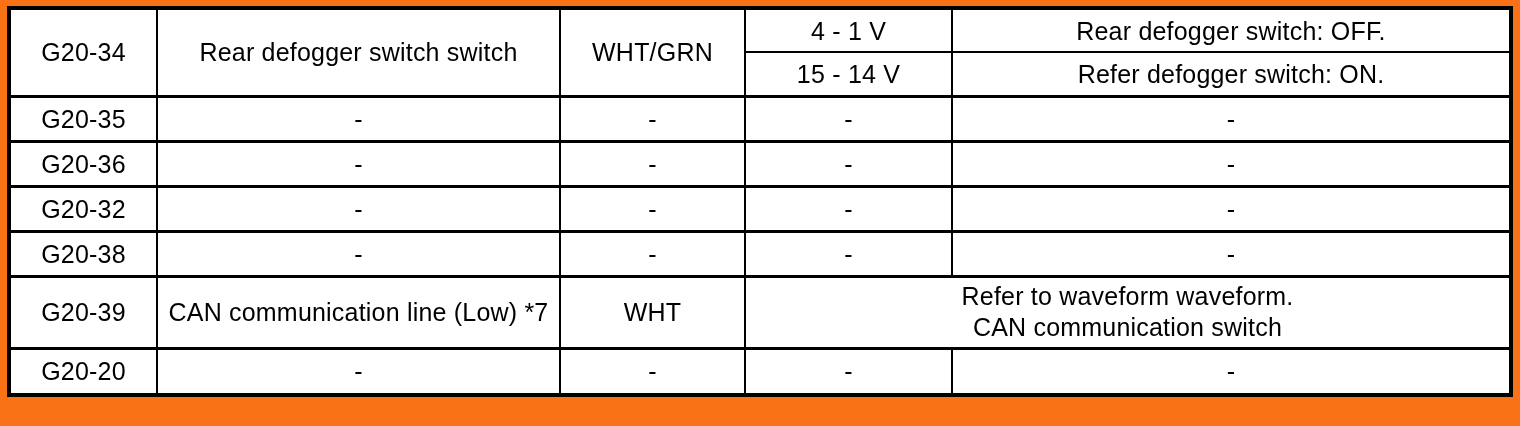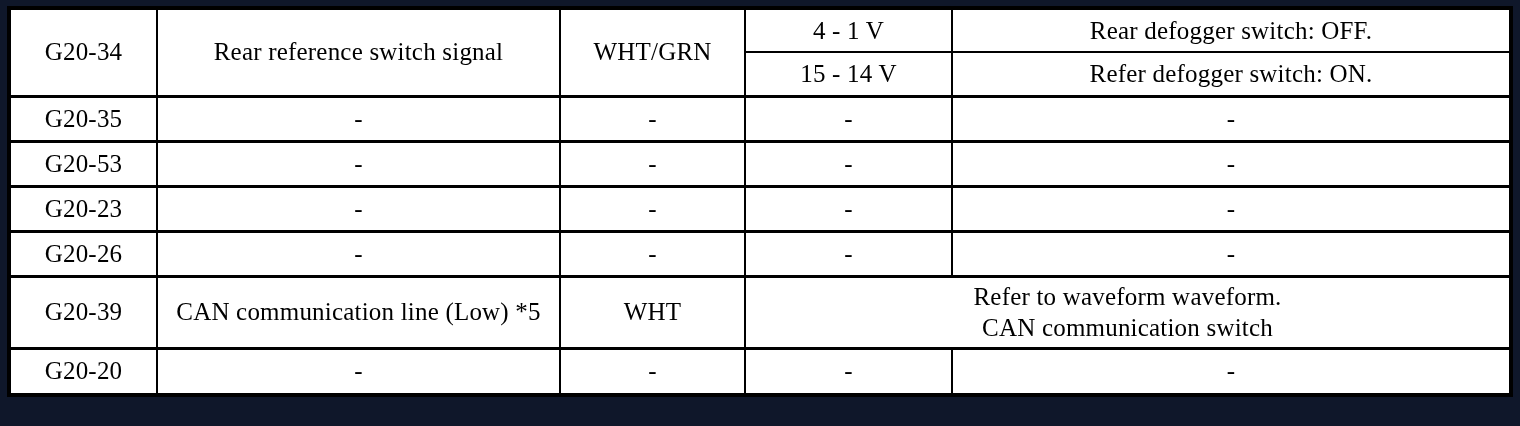--- a/index.html
+++ b/index.html
@@ -4,22 +4,22 @@
 <style>
   html, body {
     margin: 0;
     padding: 0;
     background: #ffffff;
   }
   .sheet {
     position: relative;
     width: 1520px;
     height: 426px;
-    background: #0f172a;
-    font-family: Liberation Serif, serif;
+    background: #f97316;
+    font-family: Liberation Sans, sans-serif;
     color: #000000;
     overflow: hidden;
   }
   table.pinout {
     position: absolute;
     left: 7px;
     top: 6px;
     width: 1506px;
     border-collapse: collapse;
     table-layout: fixed;
@@ -62,65 +62,65 @@
       <col style="width:148px">
       <col style="width:403px">
       <col style="width:185px">
       <col style="width:207px">
       <col>
     </colgroup>
     <tbody>
 
       <tr class="h-sub subrow-a">
         <td rowspan="2">G20-34</td>
-        <td rowspan="2" class="lft">Rear reference switch signal</td>
+        <td rowspan="2" class="lft">Rear defogger switch switch</td>
         <td rowspan="2">WHT/GRN</td>
         <td class="sub">4 - 1 V</td>
         <td class="sub cond">Rear defogger switch: OFF.</td>
       </tr>
       <tr class="h-sub subrow-b">
         <td class="sub">15 - 14 V</td>
         <td class="sub cond">Refer defogger switch: ON.</td>
       </tr>
 
       <tr class="h-plain">
         <td>G20-35</td>
         <td>-</td>
         <td>-</td>
         <td>-</td>
         <td>-</td>
       </tr>
 
       <tr class="h-plain">
-        <td>G20-53</td>
+        <td>G20-36</td>
         <td>-</td>
         <td>-</td>
         <td>-</td>
         <td>-</td>
       </tr>
 
       <tr class="h-plain">
-        <td>G20-23</td>
+        <td>G20-32</td>
         <td>-</td>
         <td>-</td>
         <td>-</td>
         <td>-</td>
       </tr>
 
       <tr class="h-plain">
-        <td>G20-26</td>
+        <td>G20-38</td>
         <td>-</td>
         <td>-</td>
         <td>-</td>
         <td>-</td>
       </tr>
 
       <tr class="h-tall">
         <td>G20-39</td>
-        <td class="lft">CAN communication line (Low) *5</td>
+        <td class="lft">CAN communication line (Low) *7</td>
         <td>WHT</td>
         <td colspan="2" class="note">
           <div class="note-line">Refer to waveform waveform.</div>
           <div class="note-line">CAN communication switch</div>
         </td>
       </tr>
 
       <tr class="h-last">
         <td>G20-20</td>
         <td>-</td>

